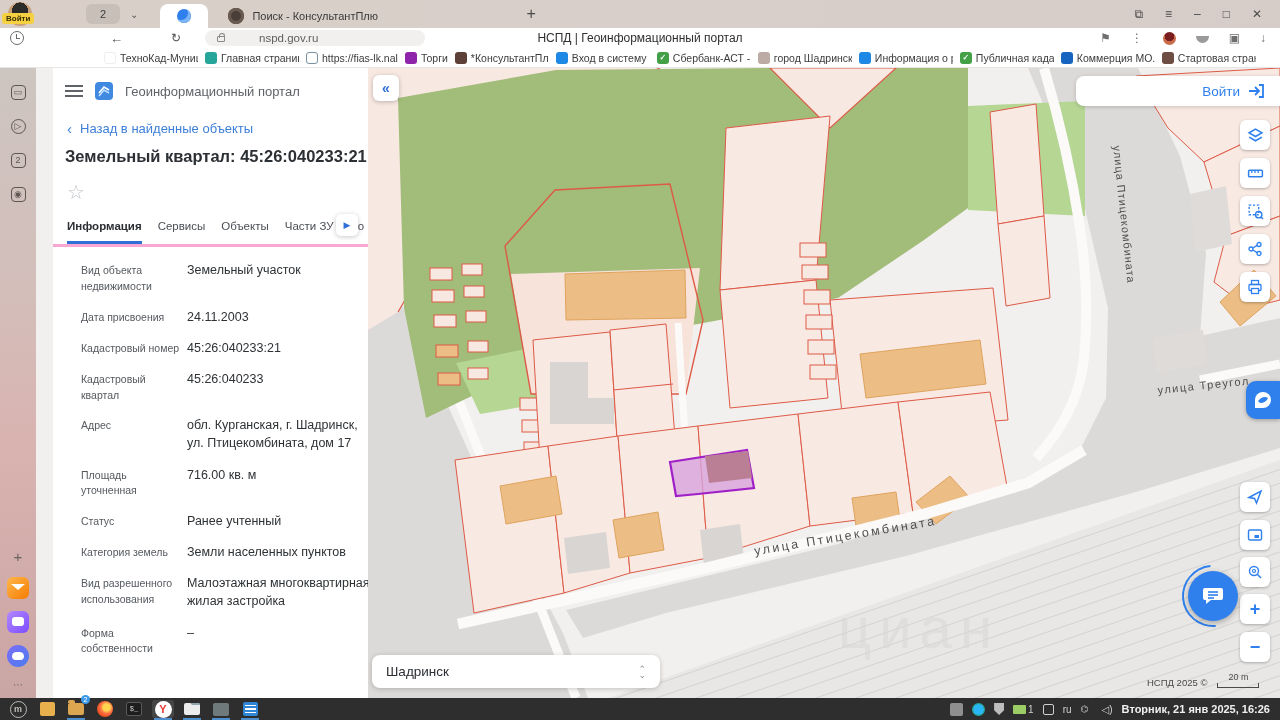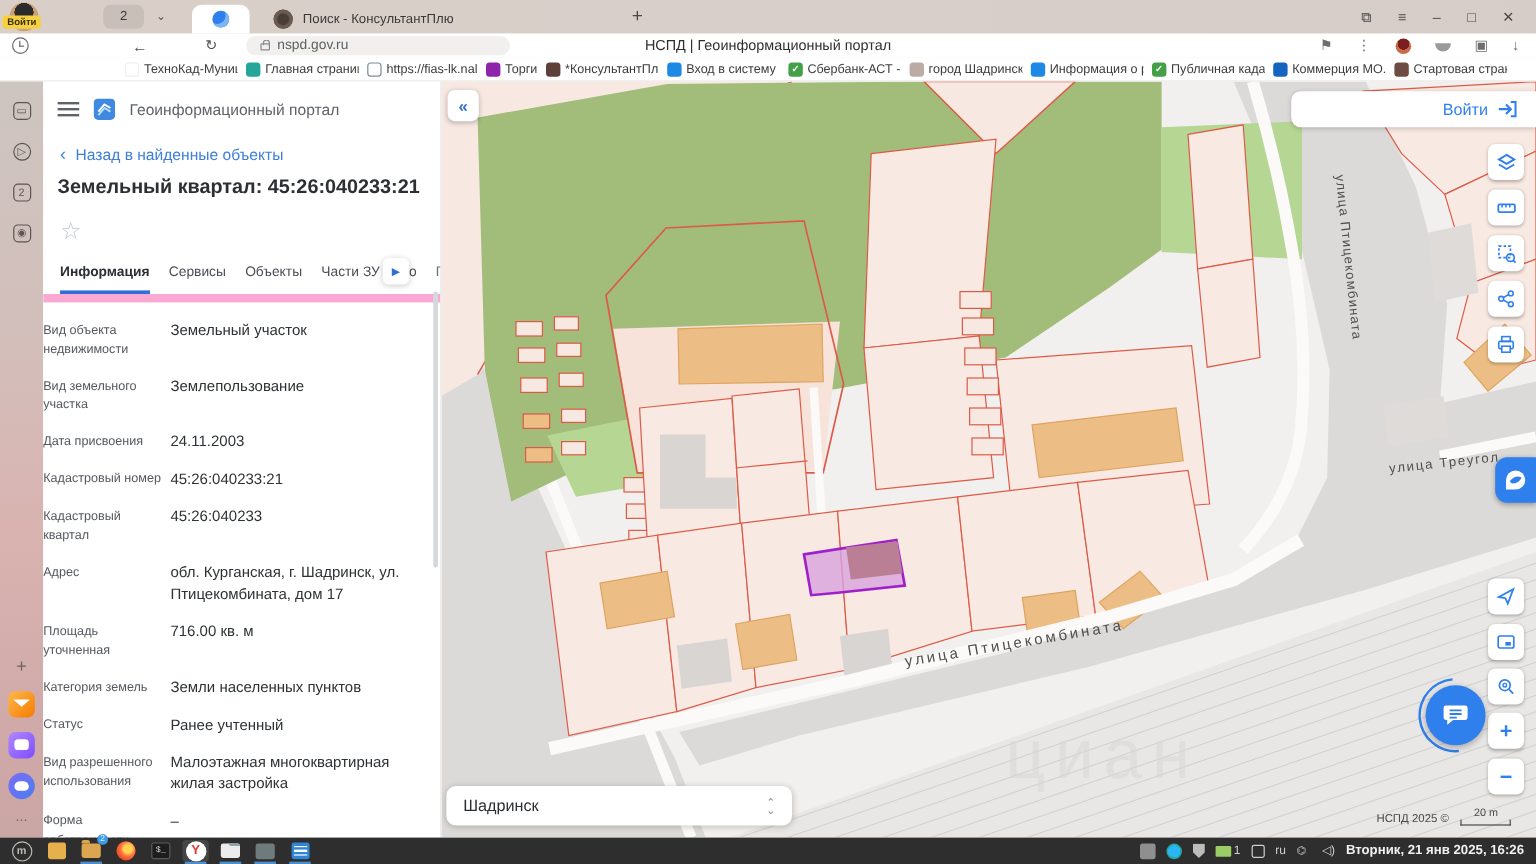--- a/index.html
+++ b/index.html
@@ -36,21 +36,21 @@
     position:relative; }
   .hist-ic:before { content:""; position:absolute; left:5px; top:2px; width:1.4px; height:5px; background:#6b6b6b; }
   .hist-ic:after { content:""; position:absolute; left:5px; top:6px; width:4px; height:1.4px; background:#6b6b6b; }
   .nav-ic { margin-left:86px; font-size:13px; color:#4f4f4f; }
   .reload-ic { margin-left:48px; font-size:12px; color:#4f4f4f; }
   .url-pill { margin-left:24px; background:#f1f0ef; border-radius:12px; height:16px; padding:0 12px;
     display:flex; align-items:center; gap:6px; width:220px; }
   .lock { width:8px; height:6px; border:1.2px solid #8a8a8a; border-radius:1px; position:relative; margin-top:2px; }
   .lock:before { content:""; position:absolute; left:1px; top:-4px; width:4px; height:4px;
     border:1.2px solid #8a8a8a; border-bottom:none; border-radius:3px 3px 0 0; }
-  .url-text { font-size:11.5px; color:#5f5f5f; }
+  .url-text { font-size:11.5px; color:#5f5f5f;margin-left:28px; }
   .page-title { position:absolute; left:0; right:0; text-align:center; font-size:12px; color:#2f2f2f; }
   .addr-right { margin-left:auto; display:flex; gap:20px; padding-right:14px; align-items:center; color:#6e6e6e; }
   .mini-avatar { width:13px; height:13px; border-radius:50%; background:radial-gradient(circle at 50% 35%, #7a1f1f 0 45%, #c96a4a 46%); }
   .pocket { width:13px; height:7px; border-radius:0 0 7px 7px; background:#9a9a9a; margin-top:3px; }
 
   .bookmarks { position:absolute; left:0; top:48px; width:1280px; height:20px; background:#fff;
     border-bottom:1px solid #e8e6e4; display:flex; align-items:center; padding-left:104px; gap:7px; }
   .bm { display:flex; align-items:center; gap:4px; max-width:96px; flex:0 0 auto; }
   .bm .ic { width:12px; height:12px; border-radius:3px; flex:0 0 auto; display:flex; align-items:center;
     justify-content:center; font-size:8px; color:#fff; font-weight:bold; }
@@ -77,40 +77,40 @@
     border-right:7px solid transparent; border-top:6px solid #fff; }
   .msgr-ic { width:22px; height:22px; border-radius:6px; background:linear-gradient(135deg,#b388ff,#7c4dff);
     position:relative; }
   .msgr-ic:before { content:""; position:absolute; left:5px; top:6px; width:12px; height:9px; background:#fff; border-radius:3px; }
   .alice-ic { width:22px; height:22px; border-radius:50%; background:linear-gradient(135deg,#7c6cf5,#4a7df0);
     position:relative; }
   .alice-ic:before { content:""; position:absolute; left:5px; top:7px; width:12px; height:8px; background:#fff;
     border-radius:6px 6px 5px 5px; }
 
   
-  .panel { position:absolute; left:36px; top:68px; width:332px; height:630px; background:#fff;
+  .panel { position:absolute; left:53px; top:68px; width:332px; height:630px; background:#fff;
     border-right:1px solid #e3e1df; overflow:hidden; }
   .p-head { display:flex; align-items:center; gap:12px; padding:14px 12px 4px 12px; }
   .burger { width:18px; height:12px; border-top:2px solid #5f6368; border-bottom:2px solid #5f6368; position:relative; }
   .burger:before { content:""; position:absolute; left:0; top:3px; width:100%; height:2px; background:#5f6368; }
   .p-title { font-size:13px; color:#5f6368; }
   .backlink { display:flex; align-items:center; gap:8px; padding:16px 12px 0 14px; color:#3d7fd9;
     font-size:13px; }
   .obj-title { padding:10px 12px 0 12px; font-size:16.5px; font-weight:bold; color:#2c3034; }
   .star-btn { margin:14px 0 0 14px; font-size:20px; color:#c2c6ca; width:26px; }
-  .ptabs { position:relative; display:flex; gap:16px; padding:16px 0 0 14px; border-bottom:7px solid #f9a8d4;
+  .ptabs { position:relative; display:flex; gap:16px; padding:16px 0 0 14px; border-bottom:3px solid #f9a8d4;
     font-size:11.5px; color:#4a4f55; }
   .ptab { padding-bottom:9px; white-space:nowrap; }
   .ptab.active { color:#2b2f33; font-weight:bold; border-bottom:3px solid #2f6fd6; }
   .ptab.cut { max-width:38px; overflow:hidden; }
   .ptab.cut2 { max-width:10px; overflow:hidden; color:#6a6f75; }
   .tab-arrow { position:absolute; right:26px; top:10px; width:22px; height:22px; background:#fff;
     border-radius:5px; box-shadow:0 1px 5px rgba(0,0,0,.22); color:#2f6fd6; font-size:9px;
     display:flex; align-items:center; justify-content:center; }
-  .fields { padding:14px 10px 0 0; }
+  .fields { padding:14px 10px 0 28px; }
   .frow { display:flex; margin-bottom:13px; }
   .flabel { width:100px; flex:0 0 auto; font-size:10.5px; color:#55595e; line-height:1.5; padding-top:2px; }
   .fvalue { font-size:12.5px; color:#2e3235; line-height:1.45; padding-left:6px; }
   .p-scroll { position:absolute; right:2px; top:175px; width:4px; height:230px; background:#d6d9dc; border-radius:2px; }
 
   
   .maparea { position:absolute; left:368px; top:68px; width:912px; height:630px; overflow:hidden; background:#f2f0ee; }
   .maparea svg.base { position:absolute; left:0; top:0; }
   .collapse-btn { position:absolute; left:5px; top:7px; width:26px; height:26px; background:#fff; border-radius:6px;
     box-shadow:0 1px 4px rgba(0,0,0,.25); color:#2f6fd6; font-size:14px; font-weight:bold;
@@ -320,50 +320,46 @@
       <div class="ptab cut">Соста</div>
       <div class="ptab cut2">П</div>
       <div class="tab-arrow">▶</div>
     </div>
     <div class="fields">
       <div class="frow">
           <div class="flabel">Вид объекта недвижимости</div>
           <div class="fvalue">Земельный участок</div>
         </div>
       <div class="frow">
-          <div class="flabel">Вид земельного участка</div>
-          <div class="fvalue">Землепользование</div>
-        </div>
-      <div class="frow">
           <div class="flabel">Дата присвоения</div>
           <div class="fvalue">24.11.2003</div>
         </div>
       <div class="frow">
           <div class="flabel">Кадастровый номер</div>
           <div class="fvalue">45:26:040233:21</div>
         </div>
       <div class="frow">
           <div class="flabel">Кадастровый квартал</div>
           <div class="fvalue">45:26:040233</div>
         </div>
       <div class="frow">
           <div class="flabel">Адрес</div>
           <div class="fvalue">обл. Курганская, г. Шадринск, ул. Птицекомбината, дом 17</div>
         </div>
       <div class="frow">
           <div class="flabel">Площадь уточненная</div>
           <div class="fvalue">716.00 кв. м</div>
         </div>
       <div class="frow">
+          <div class="flabel">Статус</div>
+          <div class="fvalue">Ранее учтенный</div>
+        </div>
+      <div class="frow">
           <div class="flabel">Категория земель</div>
           <div class="fvalue">Земли населенных пунктов</div>
-        </div>
-      <div class="frow">
-          <div class="flabel">Статус</div>
-          <div class="fvalue">Ранее учтенный</div>
         </div>
       <div class="frow">
           <div class="flabel">Вид разрешенного использования</div>
           <div class="fvalue">Малоэтажная многоквартирная жилая застройка</div>
         </div>
       <div class="frow">
           <div class="flabel">Форма собственности</div>
           <div class="fvalue">–</div>
         </div>
 

